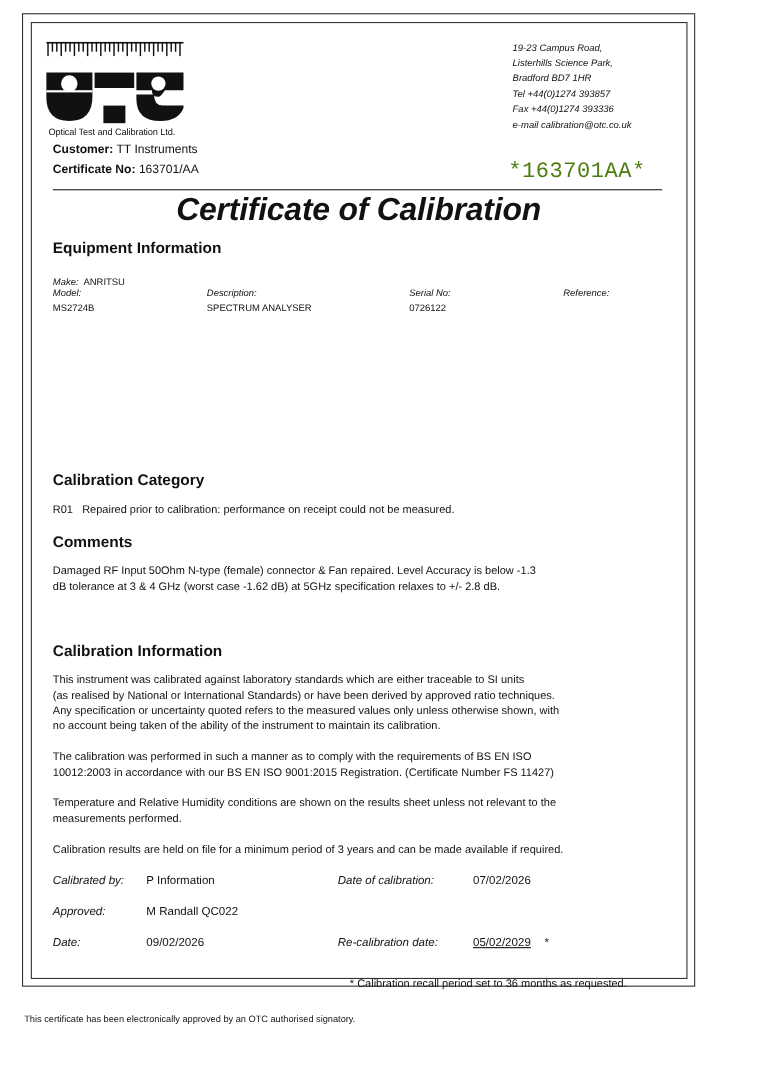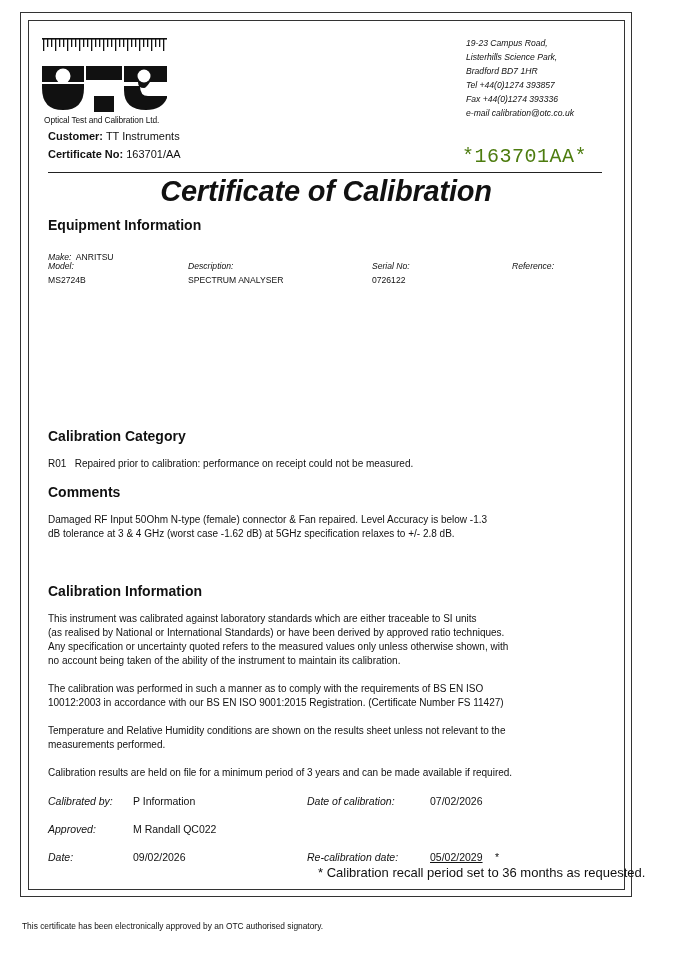--- a/index.html
+++ b/index.html
@@ -19,21 +19,21 @@
                   font-size:20px; letter-spacing:0.5px; color:#4d7c0f;text-align:right; }
   .rule { left:48px; top:172px; width:554px; height:0; border-top:1.2px solid #222; }
   .title { left:0; width:652px; top:175px; text-align:center; font-size:29px;
            font-weight:bold; font-style:italic; letter-spacing:-0.2px; }
   .h2 { left:48px; font-size:14px; font-weight:bold; }
   .lbl { font-size:8.6px; font-style:italic; }
   .val { font-size:8.6px; }
   .para { left:48px; width:560px; font-size:10px; line-height:14px; }
   .sig-lbl { font-size:10.5px; font-style:italic; }
   .sig-val { font-size:10.5px; }
-  .note { font-size:13px; }
+  .note { font-size:10px;margin-top:24px; }
   .footer { left:22px; top:921px; font-size:8.4px; }
 </style>
 </head>
 <body>
 
 <div class="outer-frame"></div>
 <div class="inner-frame"></div>
 
 <svg class="logo" viewBox="0 0 125 76" xmlns="http://www.w3.org/2000/svg">
 

